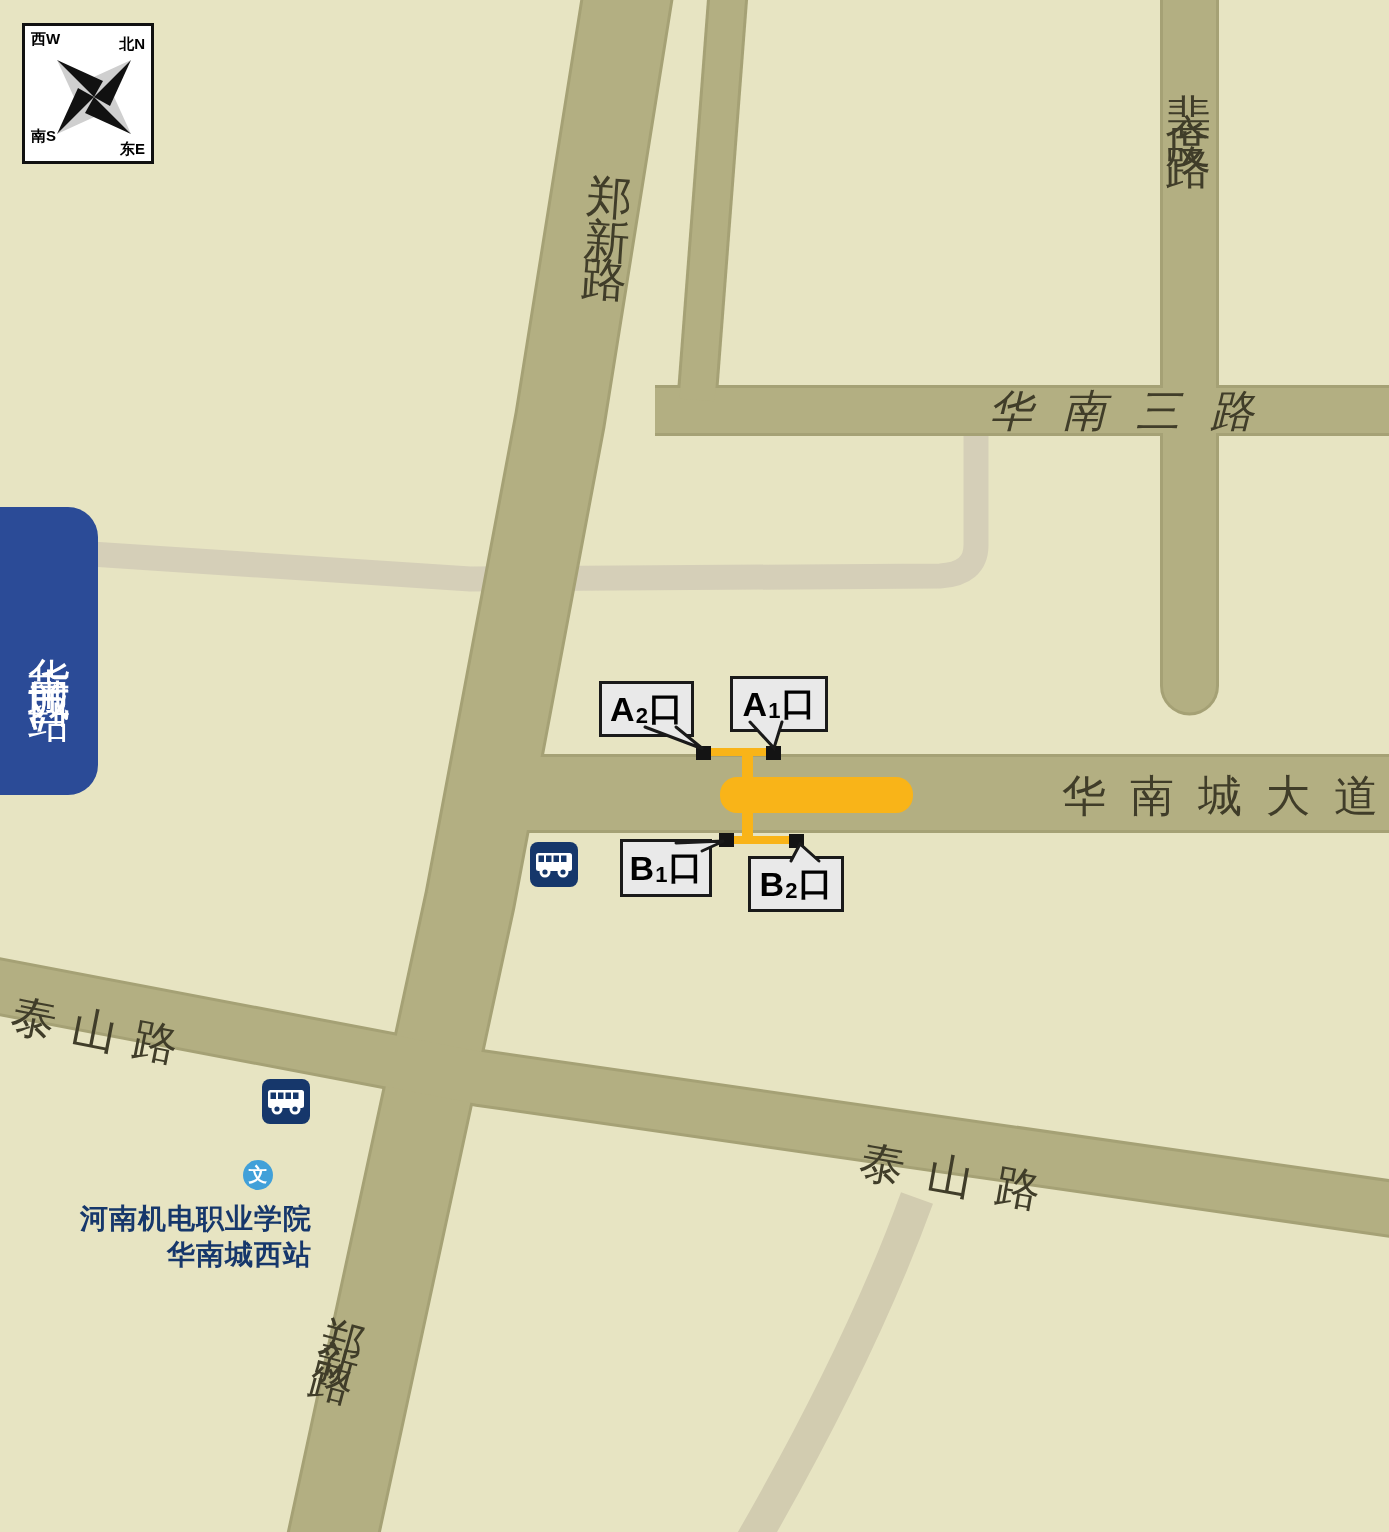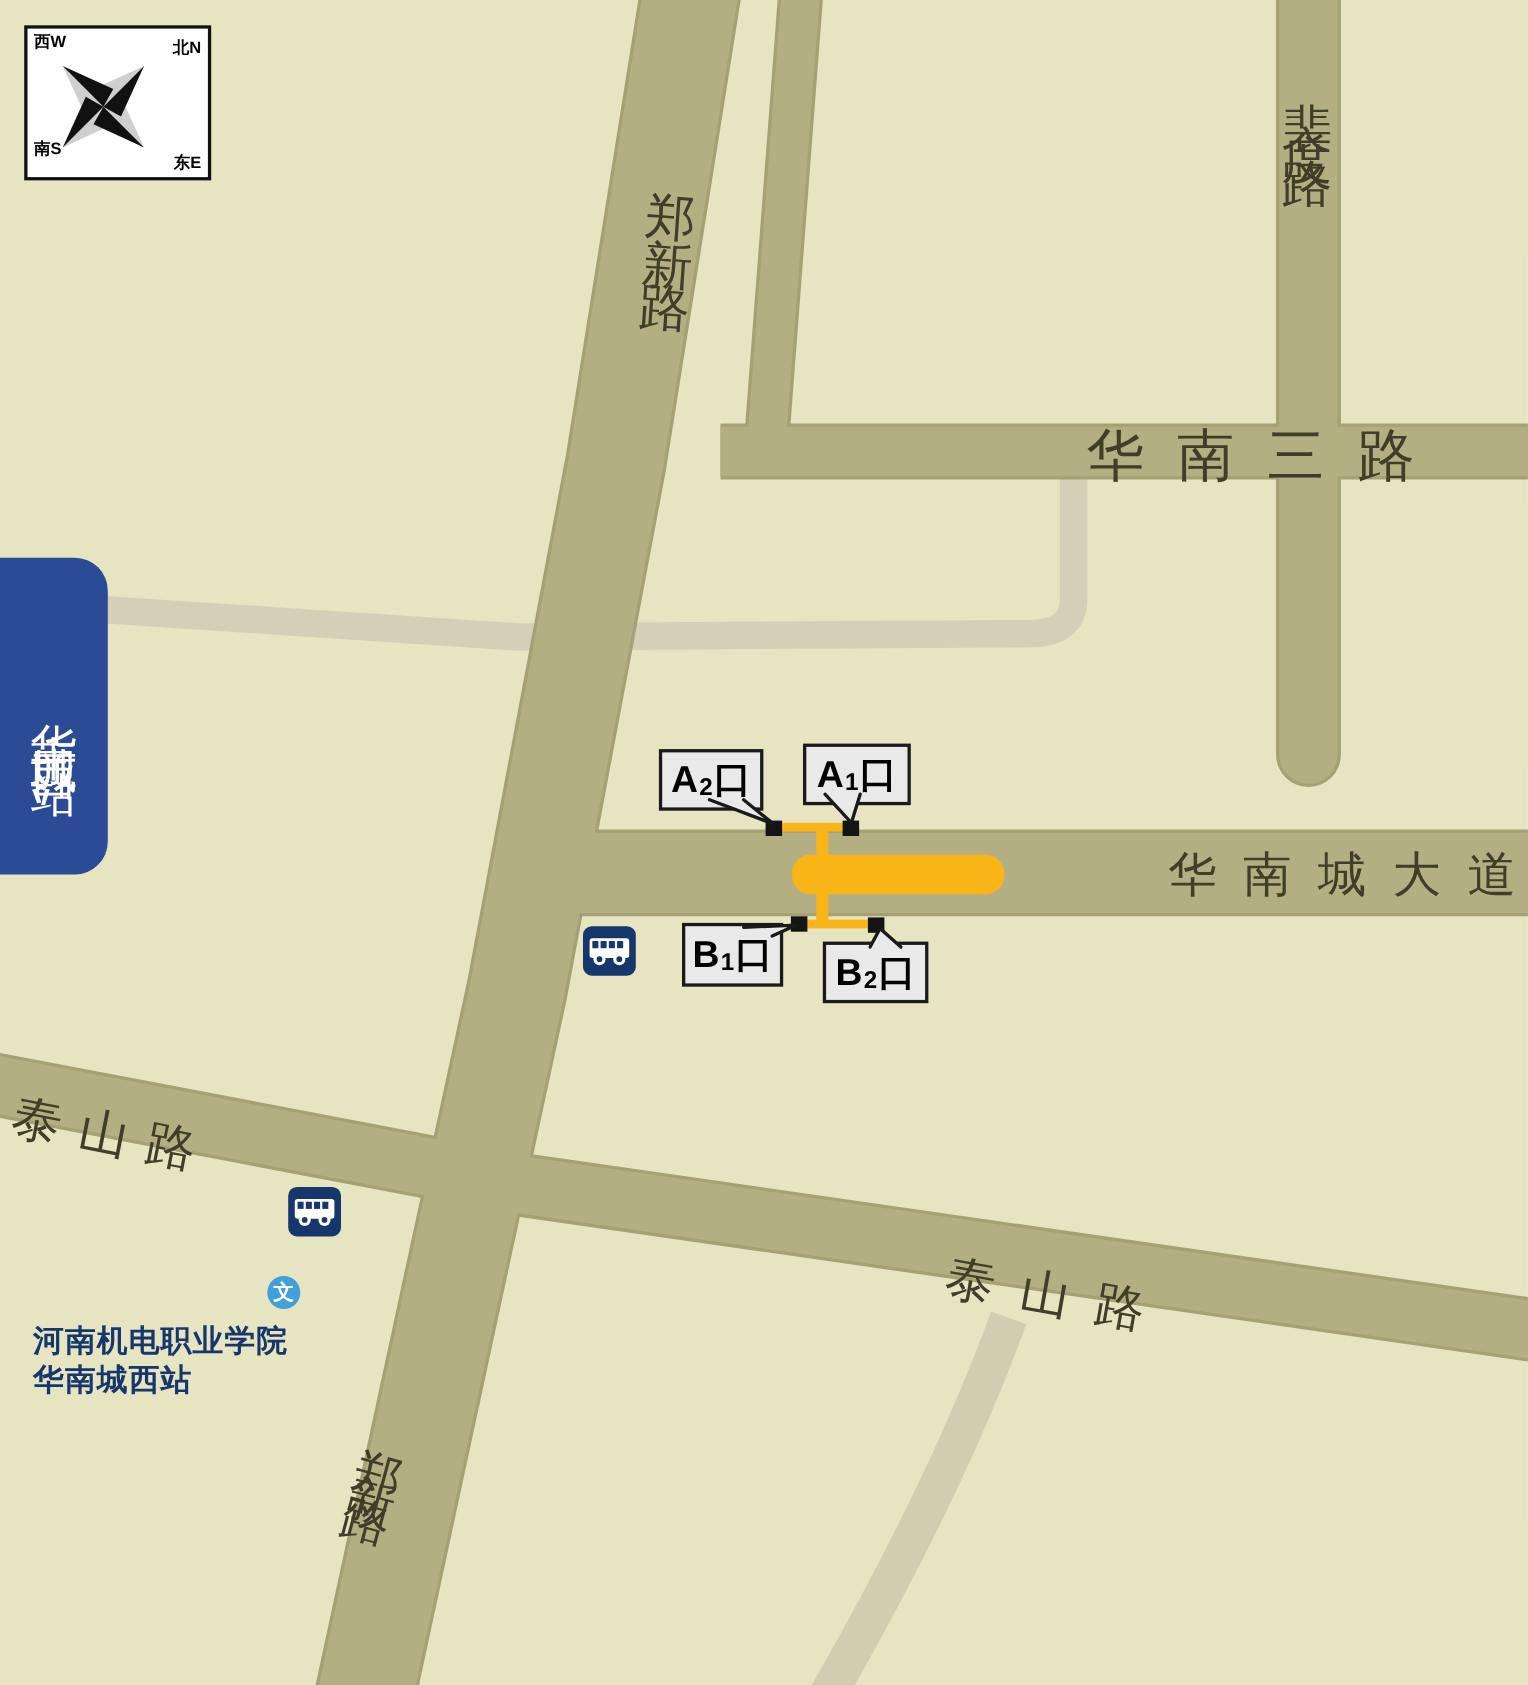--- a/index.html
+++ b/index.html
@@ -11,24 +11,24 @@
   .orange{position:absolute;background:#f9b418;}
   .exit-square{position:absolute;width:15px;height:14px;background:#141414;}
   .callout{position:absolute;background:#e9e9e9;border:3px solid #1a1a1a;display:flex;
            align-items:center;justify-content:center;font-size:34px;font-weight:700;color:#000;}
   .callout .sub{font-size:22px;position:relative;top:7px;margin:0 1px;}
   .bus{position:absolute;width:48px;height:45px;background:#16376b;border-radius:8px;}
   .plate{position:absolute;left:0;top:507px;width:98px;height:288px;background:#2b4b97;
          border-radius:0 30px 30px 0;display:flex;align-items:center;justify-content:center;}
   .plate span{writing-mode:vertical-rl;text-orientation:upright;color:#fff;font-size:42px;
               letter-spacing:11px;line-height:1;}
-  .compass{position:absolute;left:22px;top:23px;width:170px;height:141px;background:#fff;
+  .compass{position:absolute;left:22px;top:23px;width:132px;height:141px;background:#fff;
            border:3px solid #111;box-sizing:border-box;text-align:center;}
   .compass .lbl{position:absolute;font-size:15px;font-weight:700;color:#000;line-height:1;}
-  .school-text{position:absolute;left:30px;top:1201px;width:282px;
+  .school-text{position:absolute;left:30px;top:1201px;width:282px;text-align:right;
                color:#16376b;font-weight:700;font-size:28px;line-height:36px;letter-spacing:1px;}
   .wen{position:absolute;left:243px;top:1160px;width:30px;height:30px;border-radius:50%;
        background:#41a0d9;color:#fff;font-size:19px;font-weight:700;display:flex;
        align-items:center;justify-content:center;}
 </style>
 </head>
 <body>
 
 <div id="stage">
 
@@ -55,21 +55,21 @@
       <path d="M 1189.5 -25 L 1189.5 686" stroke-width="53" stroke-linecap="round"></path>
     </g>
   </svg>
 
   <div class="road-label vert" style="left:592px;top:138px;font-size:46px;letter-spacing:42px;transform:rotate(4deg);transform-origin:top center;">郑新路</div>
 
   <div class="road-label vert" style="left:336px;top:1286px;font-size:44px;letter-spacing:22px;transform:rotate(15deg);transform-origin:top center;">郑新路</div>
 
   <div class="road-label vert" style="left:1166px;top:57px;font-size:46px;letter-spacing:26px;">裴度路</div>
 
-  <div class="road-label" style="left:988px;top:389px;font-size:52px;letter-spacing:30px;">华南三路</div>
+  <div class="road-label" style="left:988px;top:389px;font-size:44px;letter-spacing:30px;font-style:italic;">华南三路</div>
 
   <div class="road-label" style="left:1062px;top:774px;font-size:44px;letter-spacing:24px;">华南城大道</div>
 
   <div class="road-label" style="left:16px;top:992px;font-size:45px;letter-spacing:17px;transform:rotate(11deg);transform-origin:left top;">泰山路</div>
 
   <div class="road-label" style="left:864px;top:1138px;font-size:45px;letter-spacing:24px;transform:rotate(10deg);transform-origin:left top;">泰山路</div>
 
   <div class="orange" style="left:699px;top:748px;width:82px;height:8px;"></div>
   <div class="orange" style="left:742px;top:752px;width:11px;height:38px;"></div>
   <div class="orange" style="left:720px;top:777px;width:193px;height:36px;border-radius:17px;"></div>

